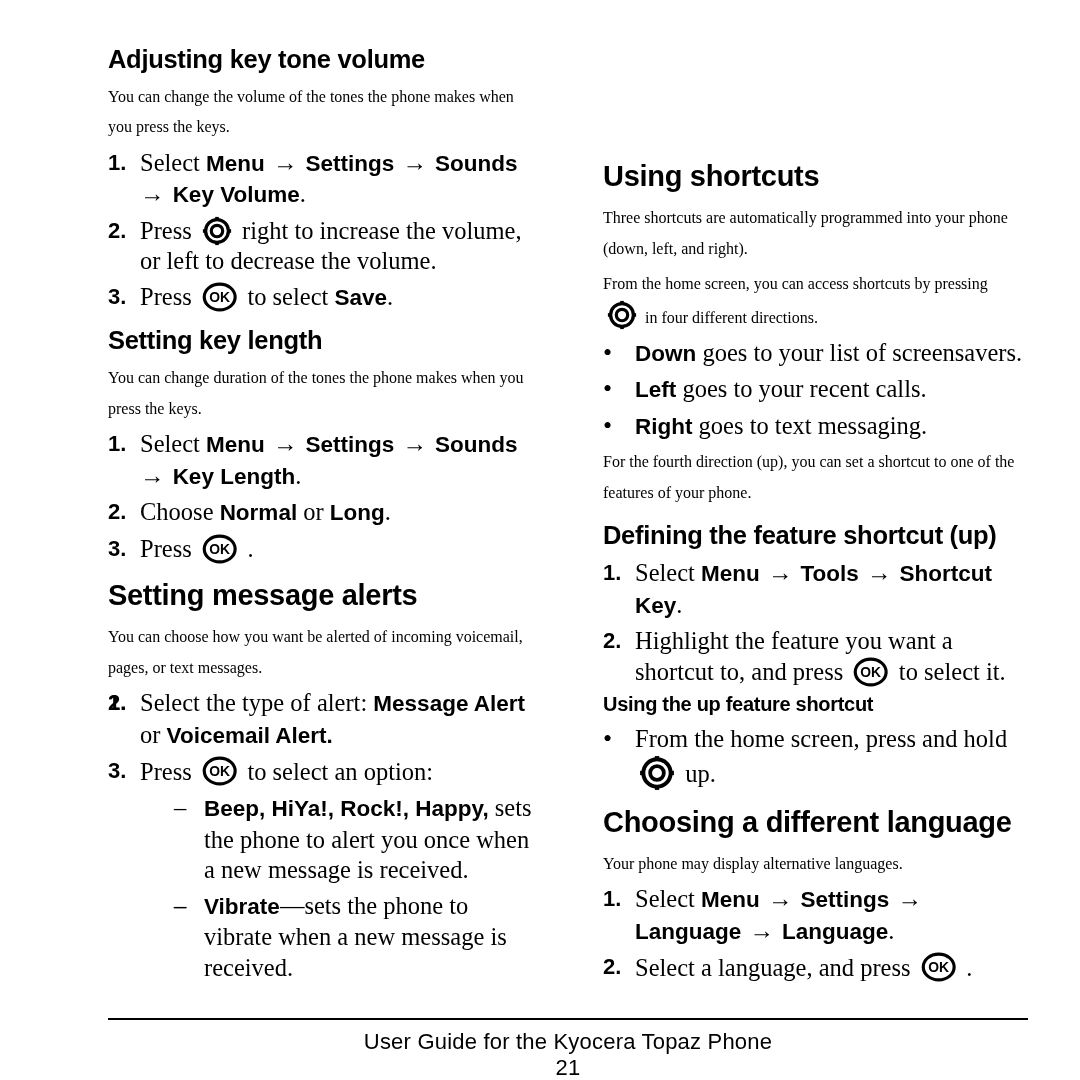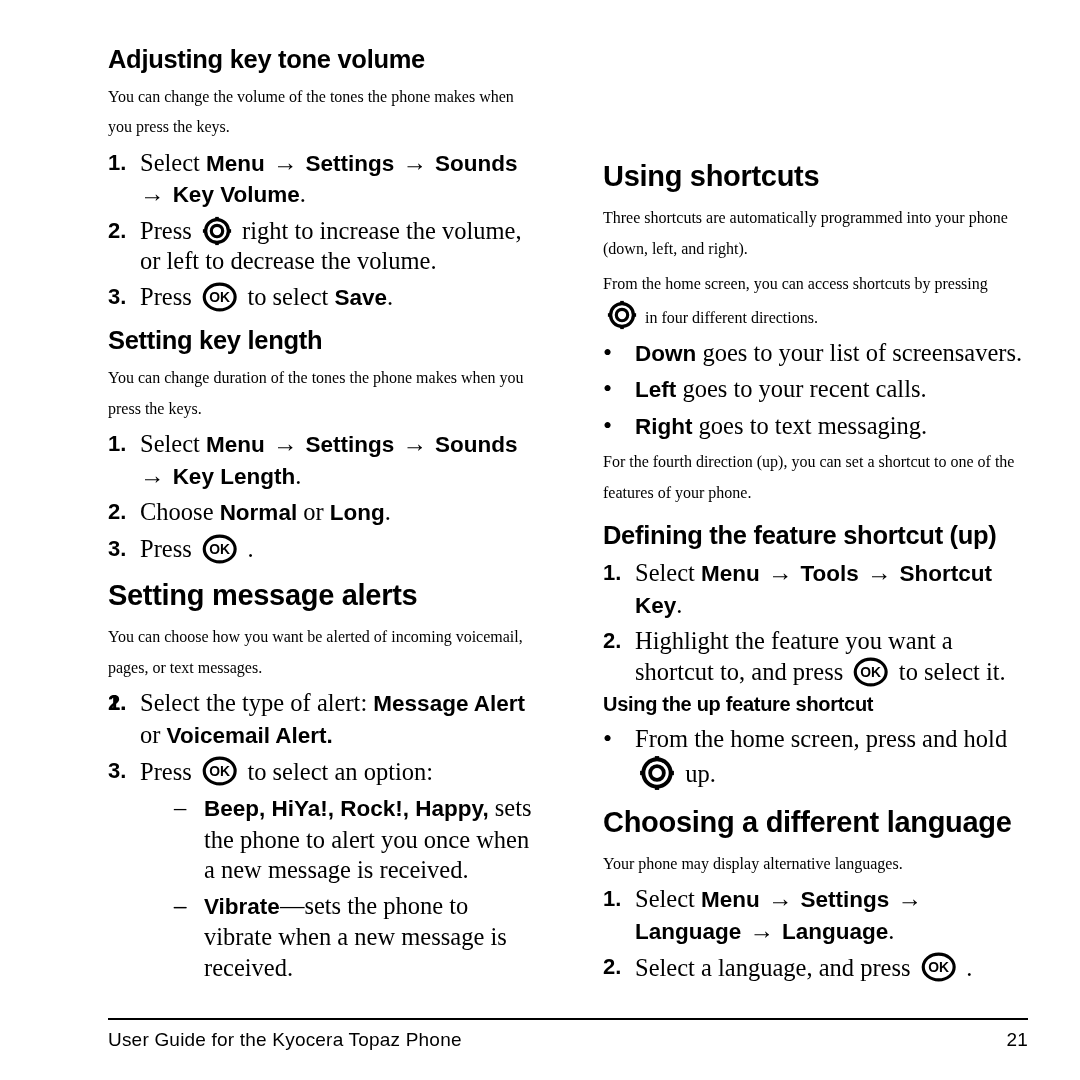--- a/index.html
+++ b/index.html
@@ -109,25 +109,26 @@
     width:920px;
   }
   .footer .rule{
     width:100%;
     height:2px;
     background:#000;
   }
   .footer .frow{
     display:flex;
     justify-content:space-between;
-    align-items:flex-end;
+    align-items:center;
     margin-top:9px;
     font-family:"Liberation Sans", sans-serif;
-    font-size:19px;
+    font-size:22px;
     letter-spacing:0.2px;
+    flex-direction:column;
   }
 </style>
 </head>
 <body>
 
 <div class="page">
 
   <div class="columns">
 
     <div class="col">

